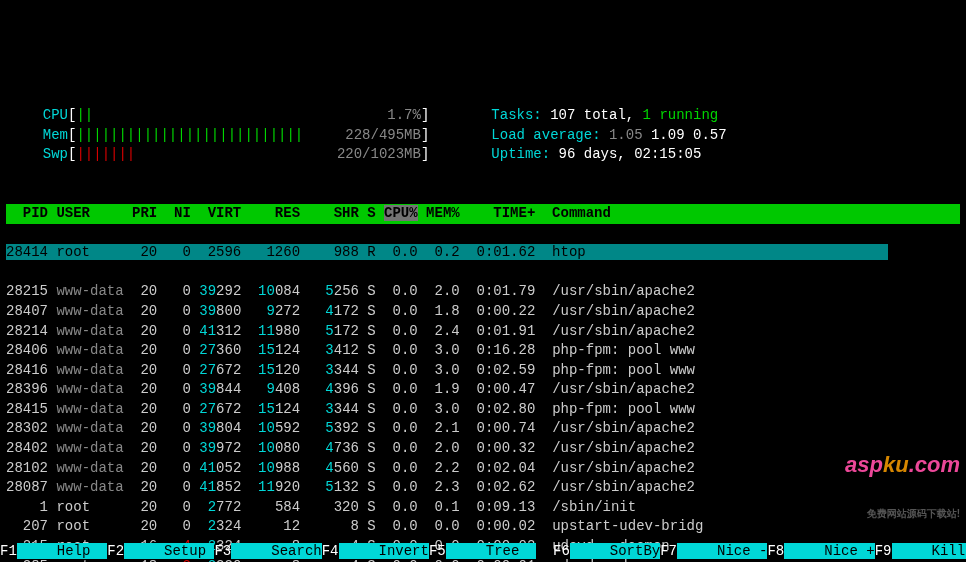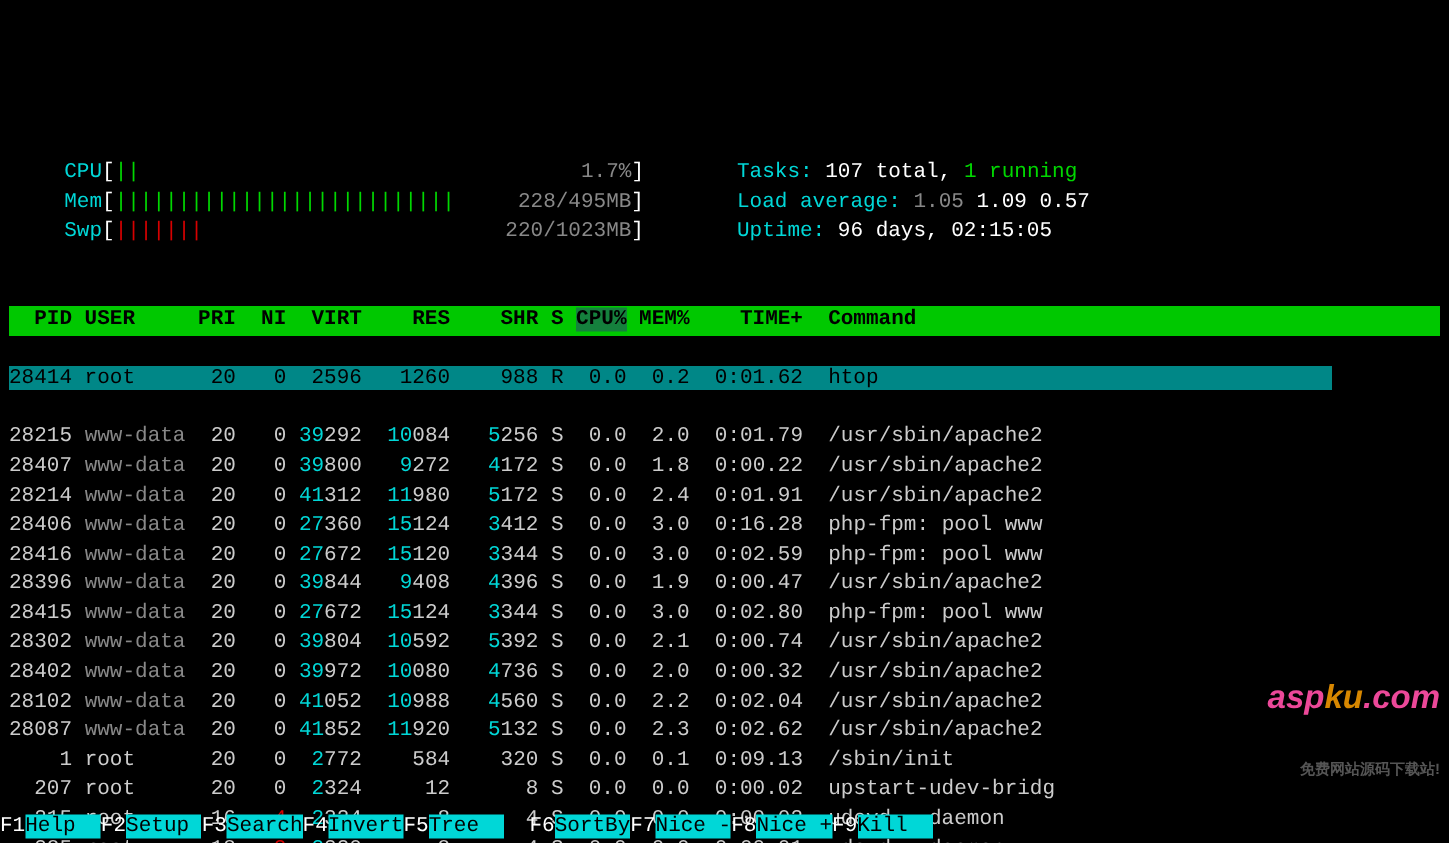--- a/index.html
+++ b/index.html
@@ -24,40 +24,40 @@
   .gray { color: #888; }
   .white { color: #fff; }
   .hdr {
     background: #00c800;
     color: #000;
     font-weight: bold;
     display: inline-block;
     width: 100%;
   }
   .hdr .sortcol {
-    background: #15803d;
+    background: #737373;
     color: #000;
   }
   .selrow {
     background: #008787;
     color: #000;
   }
   .row .rcyan { color: #00d7d7; }
   .row .rgray { color: #888; }
   .row .rred { color: #d70000; }
   .footer {
     position: absolute;
     left: 0;
     bottom: 0;
     width: 966px;
     font-size: 14px;
     line-height: 1.4;
   }
   .fkey { color: #fff; }
-  .flabel { background: #00d7d7; color: #000; }
+  .flabel { background: #00d7d7; color: #000; padding-left: 40px; }
   .watermark {
     position: absolute;
     right: 6px;
     bottom: 10px;
     font-family: Arial, sans-serif;
     font-style: italic;
     font-weight: bold;
     font-size: 22px;
     pointer-events: none;
   }

